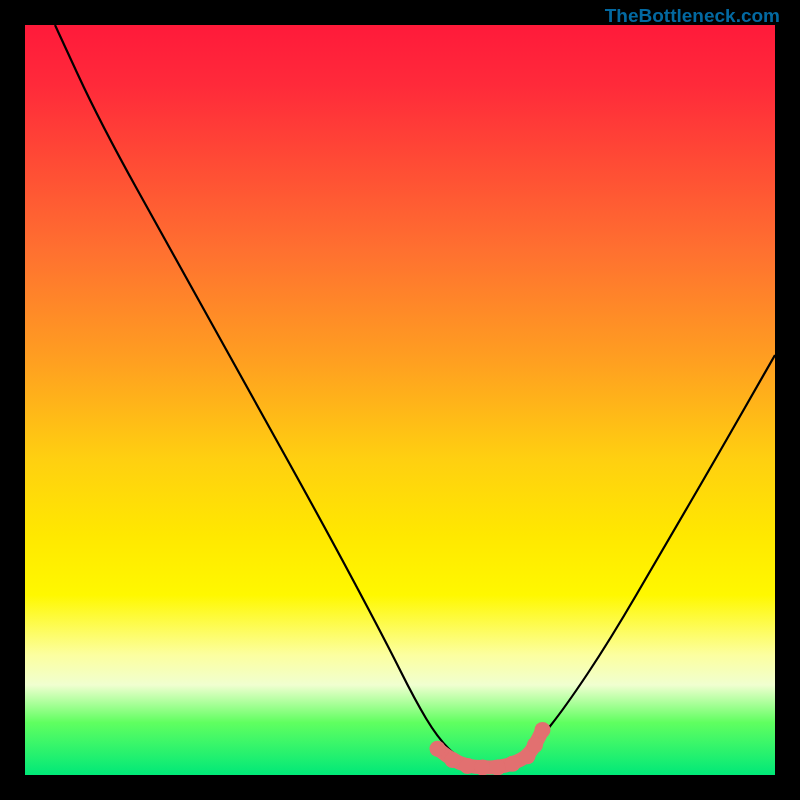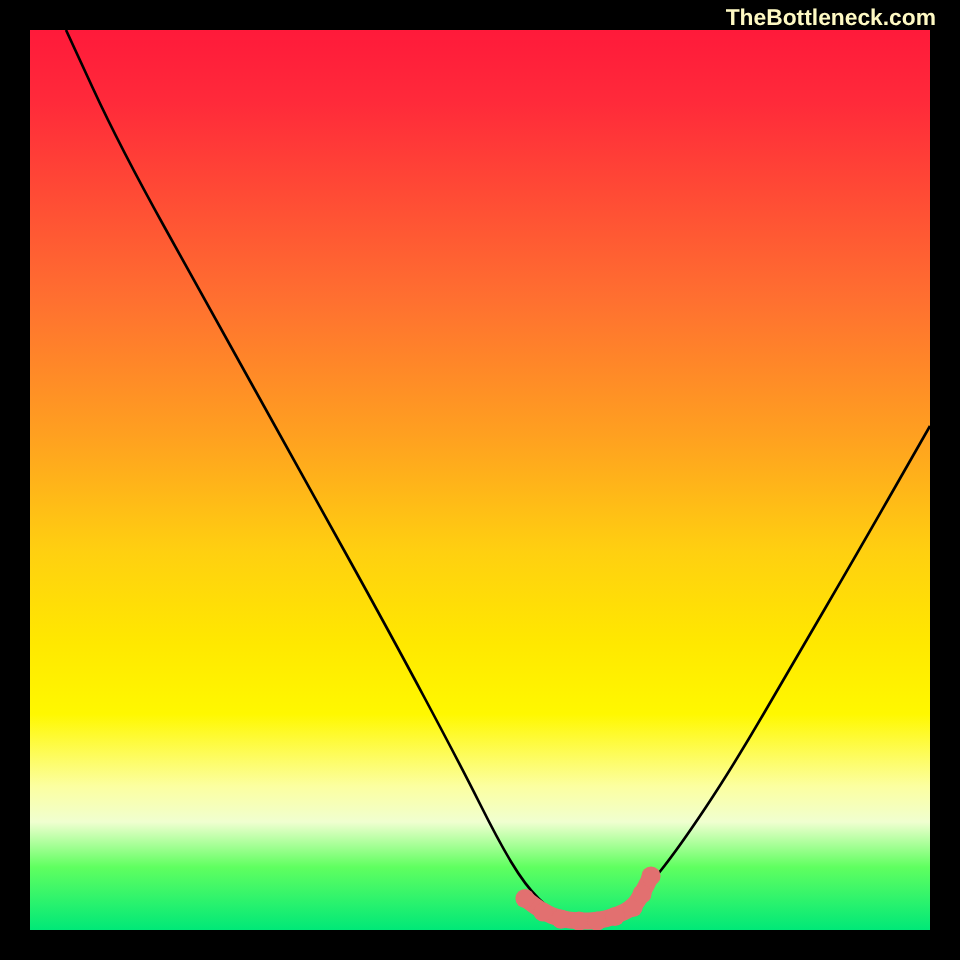--- a/index.html
+++ b/index.html
@@ -32,21 +32,21 @@
       #fcffa0 84%,
       #f0ffd0 88%,
       #60ff60 93%,
       #00e878 100%
     );
   }
   .watermark {
     position: absolute;
     top: 5px;
     right: 20px;
-    color: #fef9c3;
+    color: #0369a1;
     font-size: 19px;
     font-weight: bold;
     font-family: Arial, sans-serif;
     z-index: 10;
     margin-left: 44px;
   }
   svg.curve {
     position: absolute;
     left: 0;
     top: 0;

